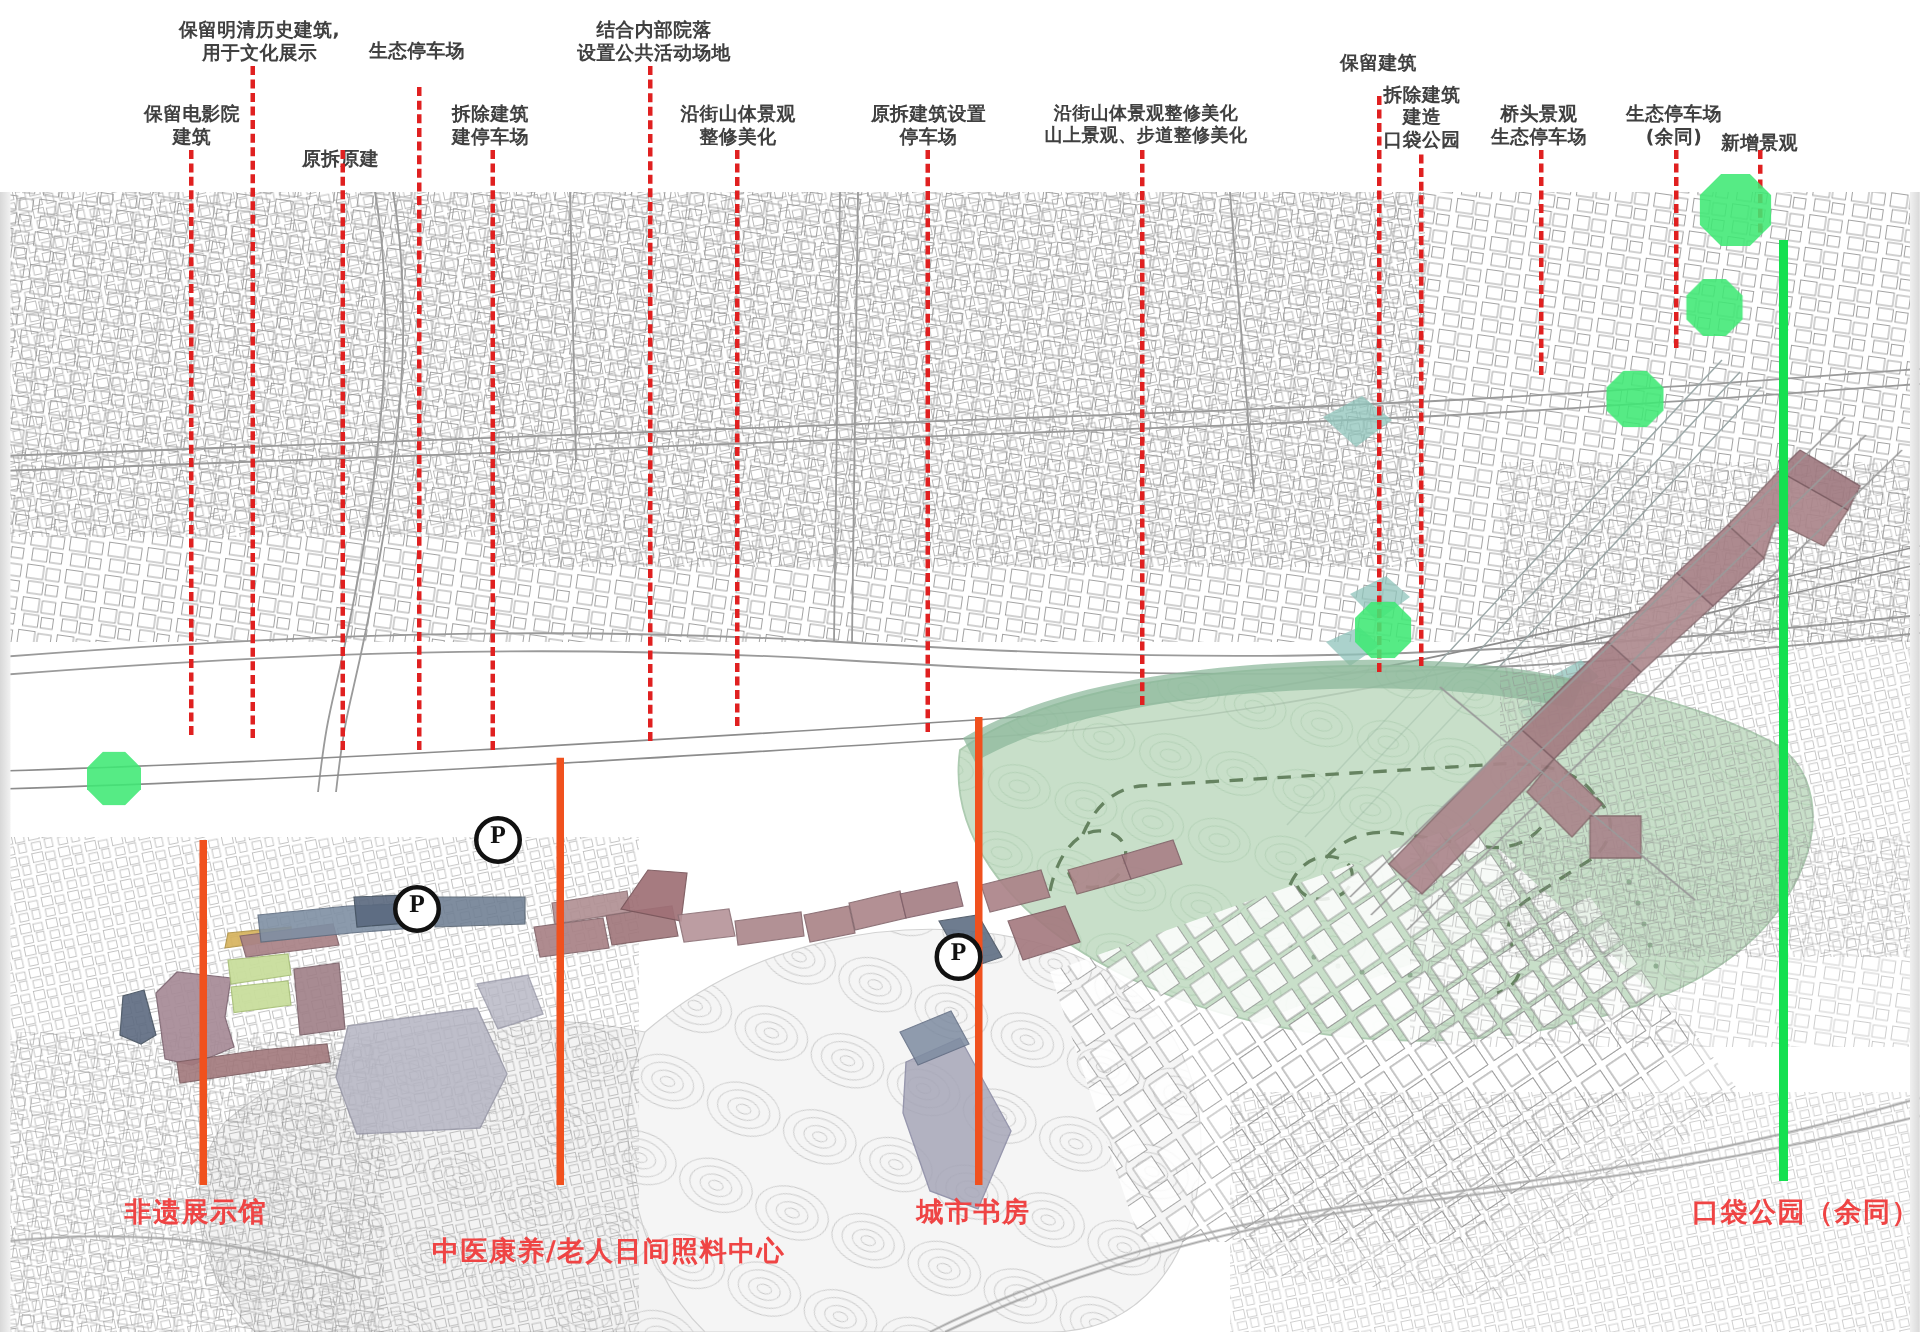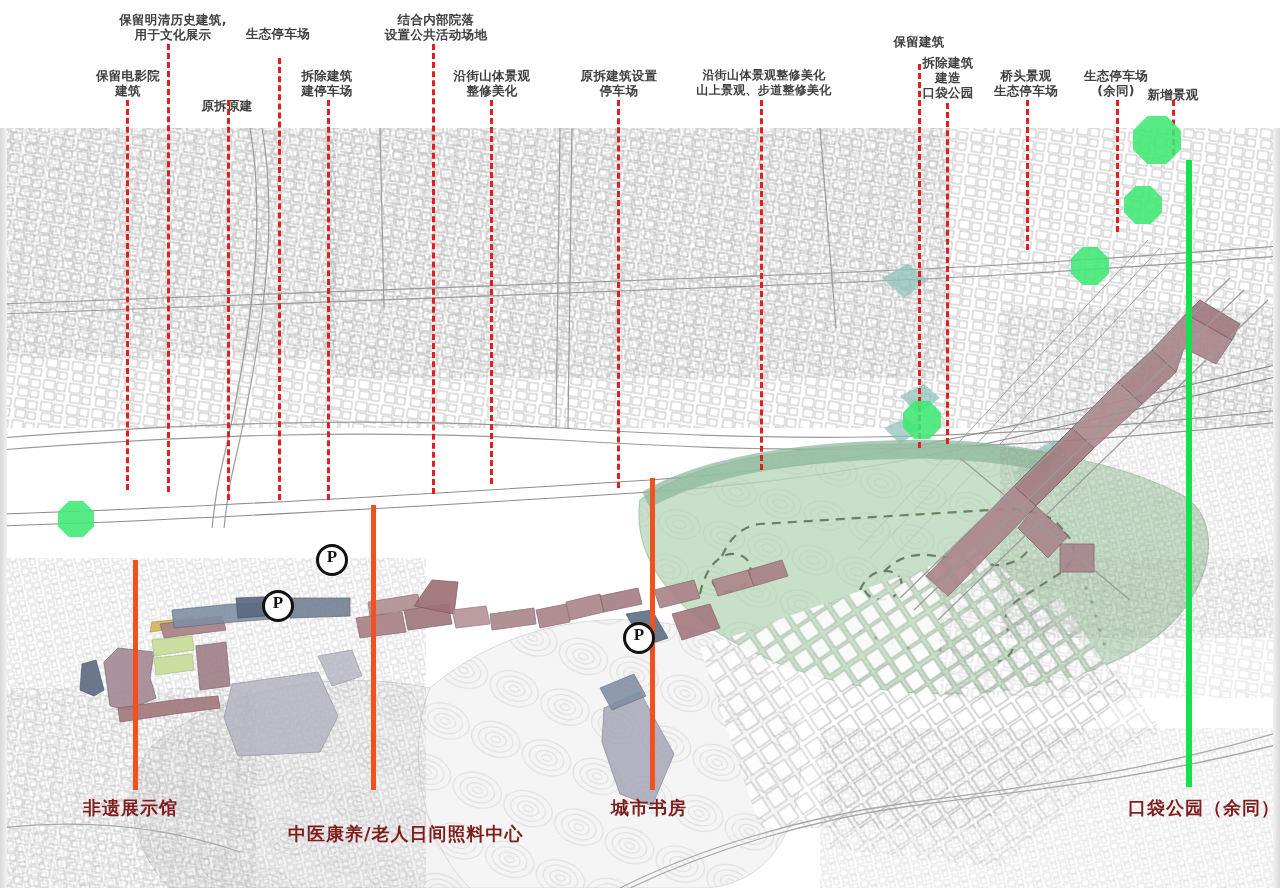--- a/index.html
+++ b/index.html
@@ -8,21 +8,21 @@
 
   
   .callout{position:absolute;color:#404040;font-size:12.5px;line-height:15px;font-weight:700;text-align:center;white-space:pre;letter-spacing:.3px;}
   .callout.small{font-size:12px;line-height:14.5px;}
 
   
   .dashline{position:absolute;width:0;border-left:3.5px dashed #e02020;}
 
   
   .orangeline{position:absolute;width:5px;background:#F0511E;}
-  .bottomlabel{position:absolute;color:#7f1d1d;font-size:18px;font-weight:700;letter-spacing:1px;white-space:nowrap;}
+  .bottomlabel{position:absolute;color:#ef4444;font-size:18px;font-weight:700;letter-spacing:1px;white-space:nowrap;}
 
   
   .greenline{position:absolute;width:6px;background:#15e050;}
 
   
   #mapwrap{position:absolute;left:0;top:128px;width:1280px;height:760px;overflow:hidden;background:#fefefe;}
   #mapwrap svg{display:block;}
   .edgeband{position:absolute;top:0;width:7px;height:100%;background:linear-gradient(90deg,#d8d8d8,#f2f2f2);}
 
   

